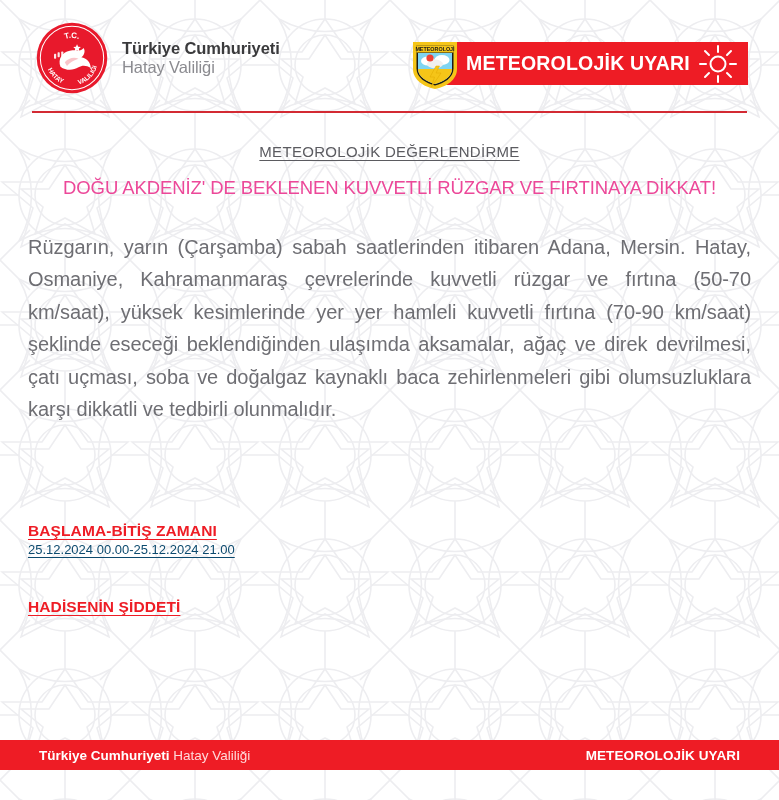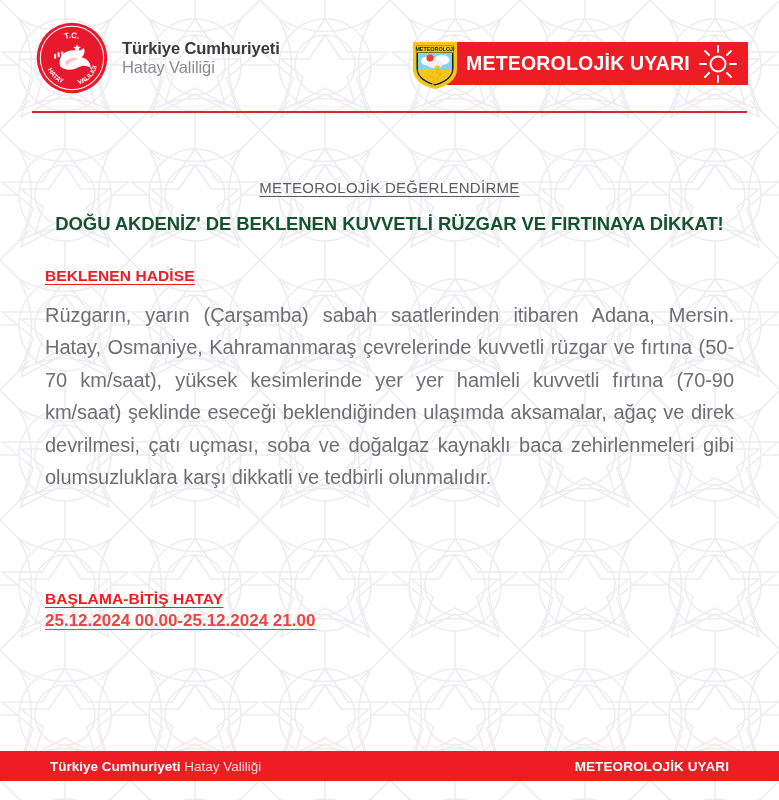--- a/index.html
+++ b/index.html
@@ -126,41 +126,40 @@
     left: 32px;
     right: 32px;
     bottom: 0;
     height: 2px;
     background: #d32a33;
   }
 
   
   .main {
     flex: 1 1 auto;
-    padding: 0 45px;
+    padding: 0 28px;
     position: relative;
-    margin-top: 36px;
   }
 
   .eval-label {
     margin-top: 30px;
     text-align: center;
     font-size: 15px;
     color: #5b5b60;
     letter-spacing: 0.3px;
     text-decoration: underline;
     text-underline-offset: 3px;
   }
 
   .headline {
     margin-top: 17px;
     text-align: center;
     font-size: 18.5px;
-    font-weight: bold;
-    color: #14532d;
+    font-weight: normal;
+    color: #ec4899;
     letter-spacing: -0.1px;
   }
 
   .sec-head {
     font-size: 15.5px;
     font-weight: bold;
     color: #ee1c25;
     letter-spacing: 0.1px;
     text-decoration: underline;
     text-underline-offset: 3px;
@@ -177,41 +176,40 @@
     text-align: justify;
     letter-spacing: -0.05px;
   }
 
   .block-zaman { margin-top: 97px; }
   .block-siddet { margin-top: 38px; }
   .block-riskler { margin-top: 38px; }
 
   .field-value {
     margin-top: 13px;
-    font-size: 17px;
+    font-size: 13px;
     line-height: 1.55;
-    color: #ef4444;
+    color: #0c4a6e;
     text-decoration: underline;
     text-underline-offset: 3px;
     display: inline;
-    font-weight: bold;
   }
 
   .field-value-wrap { display: block; }
 
   
   .footer {
     flex: none;
     height: 30px;
-    margin-bottom: 19px;
+    margin-bottom: 30px;
     background: #ee1c25;
     display: flex;
     align-items: center;
     justify-content: space-between;
-    padding: 0 50px;
+    padding: 0 39px;
   }
 
   .footer-left { font-size: 13.5px; color: #ffffff; white-space: nowrap; }
   .footer-strong { font-weight: bold; }
   .footer-light { font-weight: normal; color: #ffd9da; }
   .footer-right {
     font-size: 13.5px;
     font-weight: bold;
     color: #ffffff;
     letter-spacing: 0.1px;
@@ -317,32 +315,32 @@
     <div class="header-rule"></div>
   </div>
 
   <div class="main">
 
     <div class="eval-label">METEOROLOJİK DEĞERLENDİRME</div>
 
     <div class="headline">DOĞU AKDENİZ' DE BEKLENEN KUVVETLİ RÜZGAR VE FIRTINAYA DİKKAT!</div>
 
     <div class="block-hadise">
-      <span class="sec-head">BEKLENEN HADİSE</span>
       <p class="body-text">Rüzgarın, yarın (Çarşamba) sabah saatlerinden itibaren Adana, Mersin. Hatay, Osmaniye, Kahramanmaraş çevrelerinde kuvvetli rüzgar ve fırtına (50-70 km/saat), yüksek kesimlerinde yer yer hamleli kuvvetli fırtına (70-90 km/saat) şeklinde eseceği beklendiğinden ulaşımda aksamalar, ağaç ve direk devrilmesi, çatı uçması, soba ve doğalgaz kaynaklı baca zehirlenmeleri gibi olumsuzluklara karşı dikkatli ve tedbirli olunmalıdır.</p>
     </div>
 
     <div class="block-zaman">
-      <span class="sec-head">BAŞLAMA-BİTİŞ HATAY</span>
+      <span class="sec-head">BAŞLAMA-BİTİŞ ZAMANI</span>
       <div class="field-value-wrap">
         <span class="field-value">25.12.2024 00.00-25.12.2024 21.00</span>
       </div>
     </div>
 
     <div class="block-siddet">
+      <span class="sec-head">HADİSENİN ŞİDDETİ</span>
     </div>
 
 
   </div>
 
   <div class="footer">
     <div class="footer-left">
       <span class="footer-strong">Türkiye Cumhuriyeti</span>
       <span class="footer-light">Hatay Valiliği</span>
     </div>

